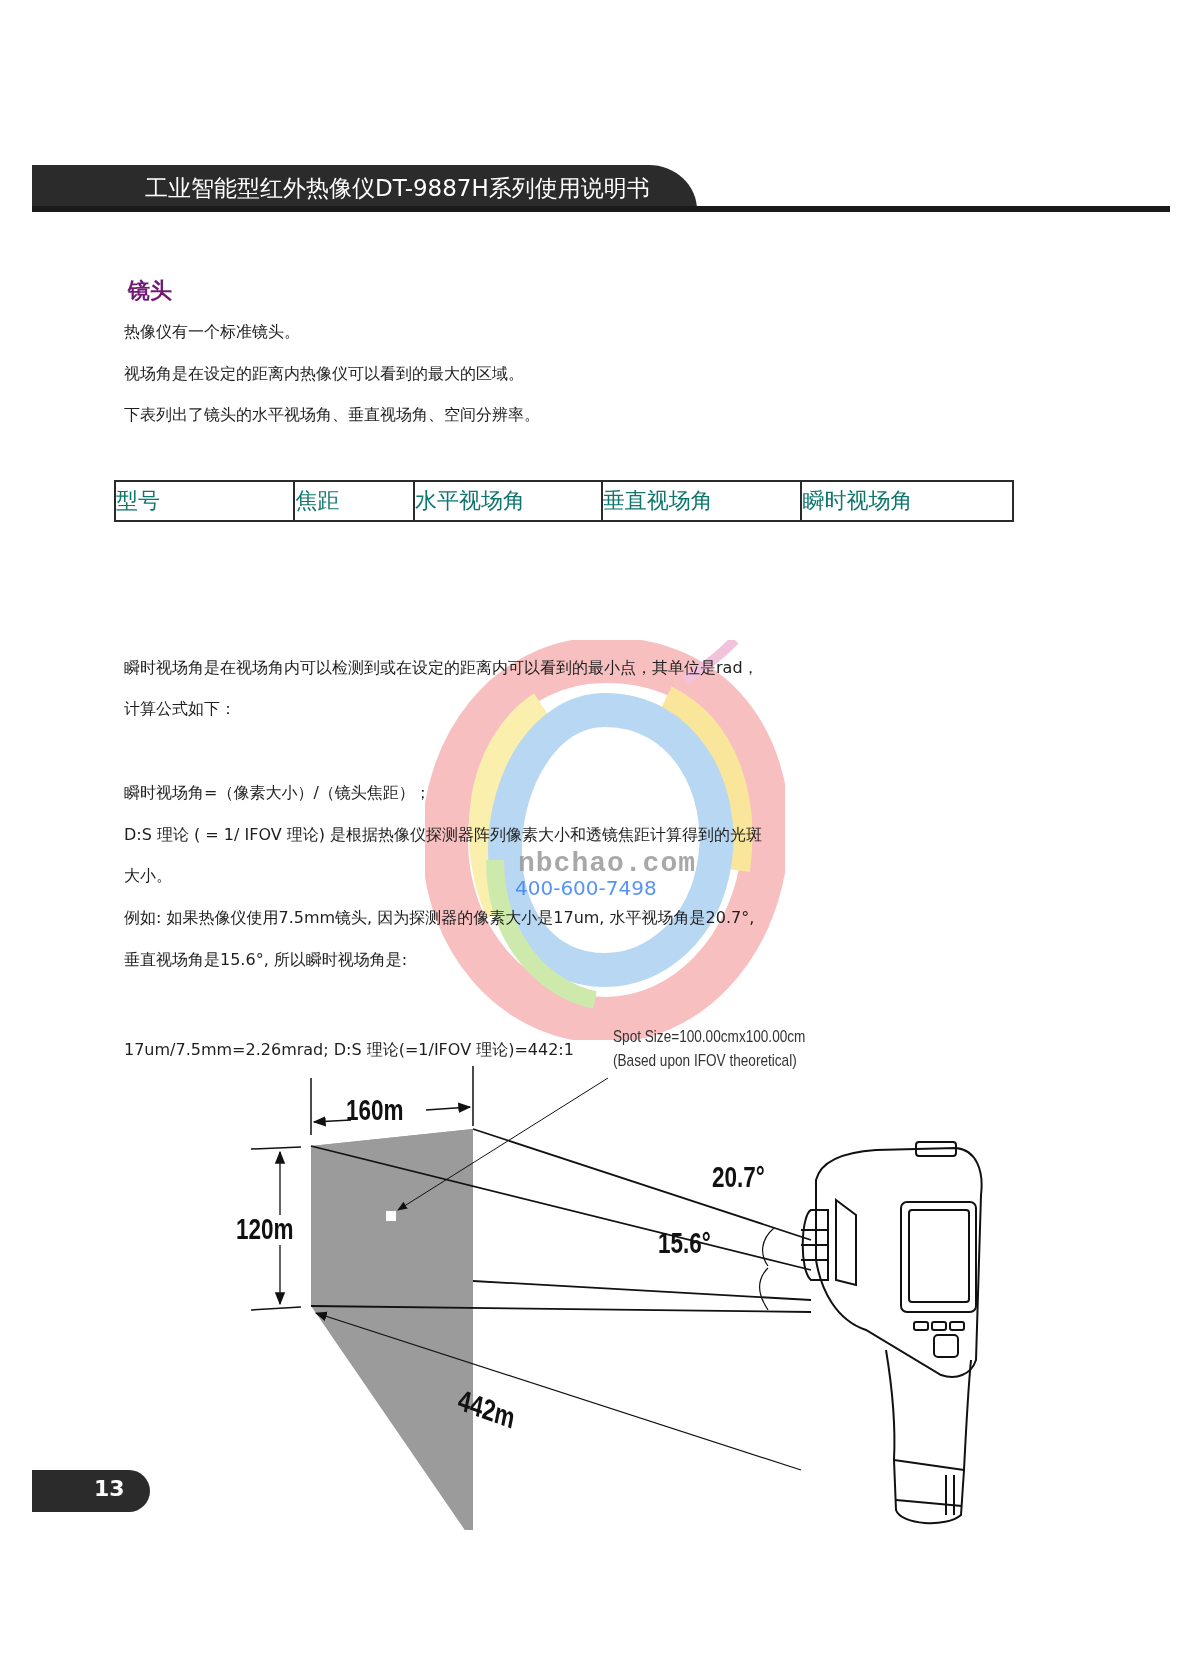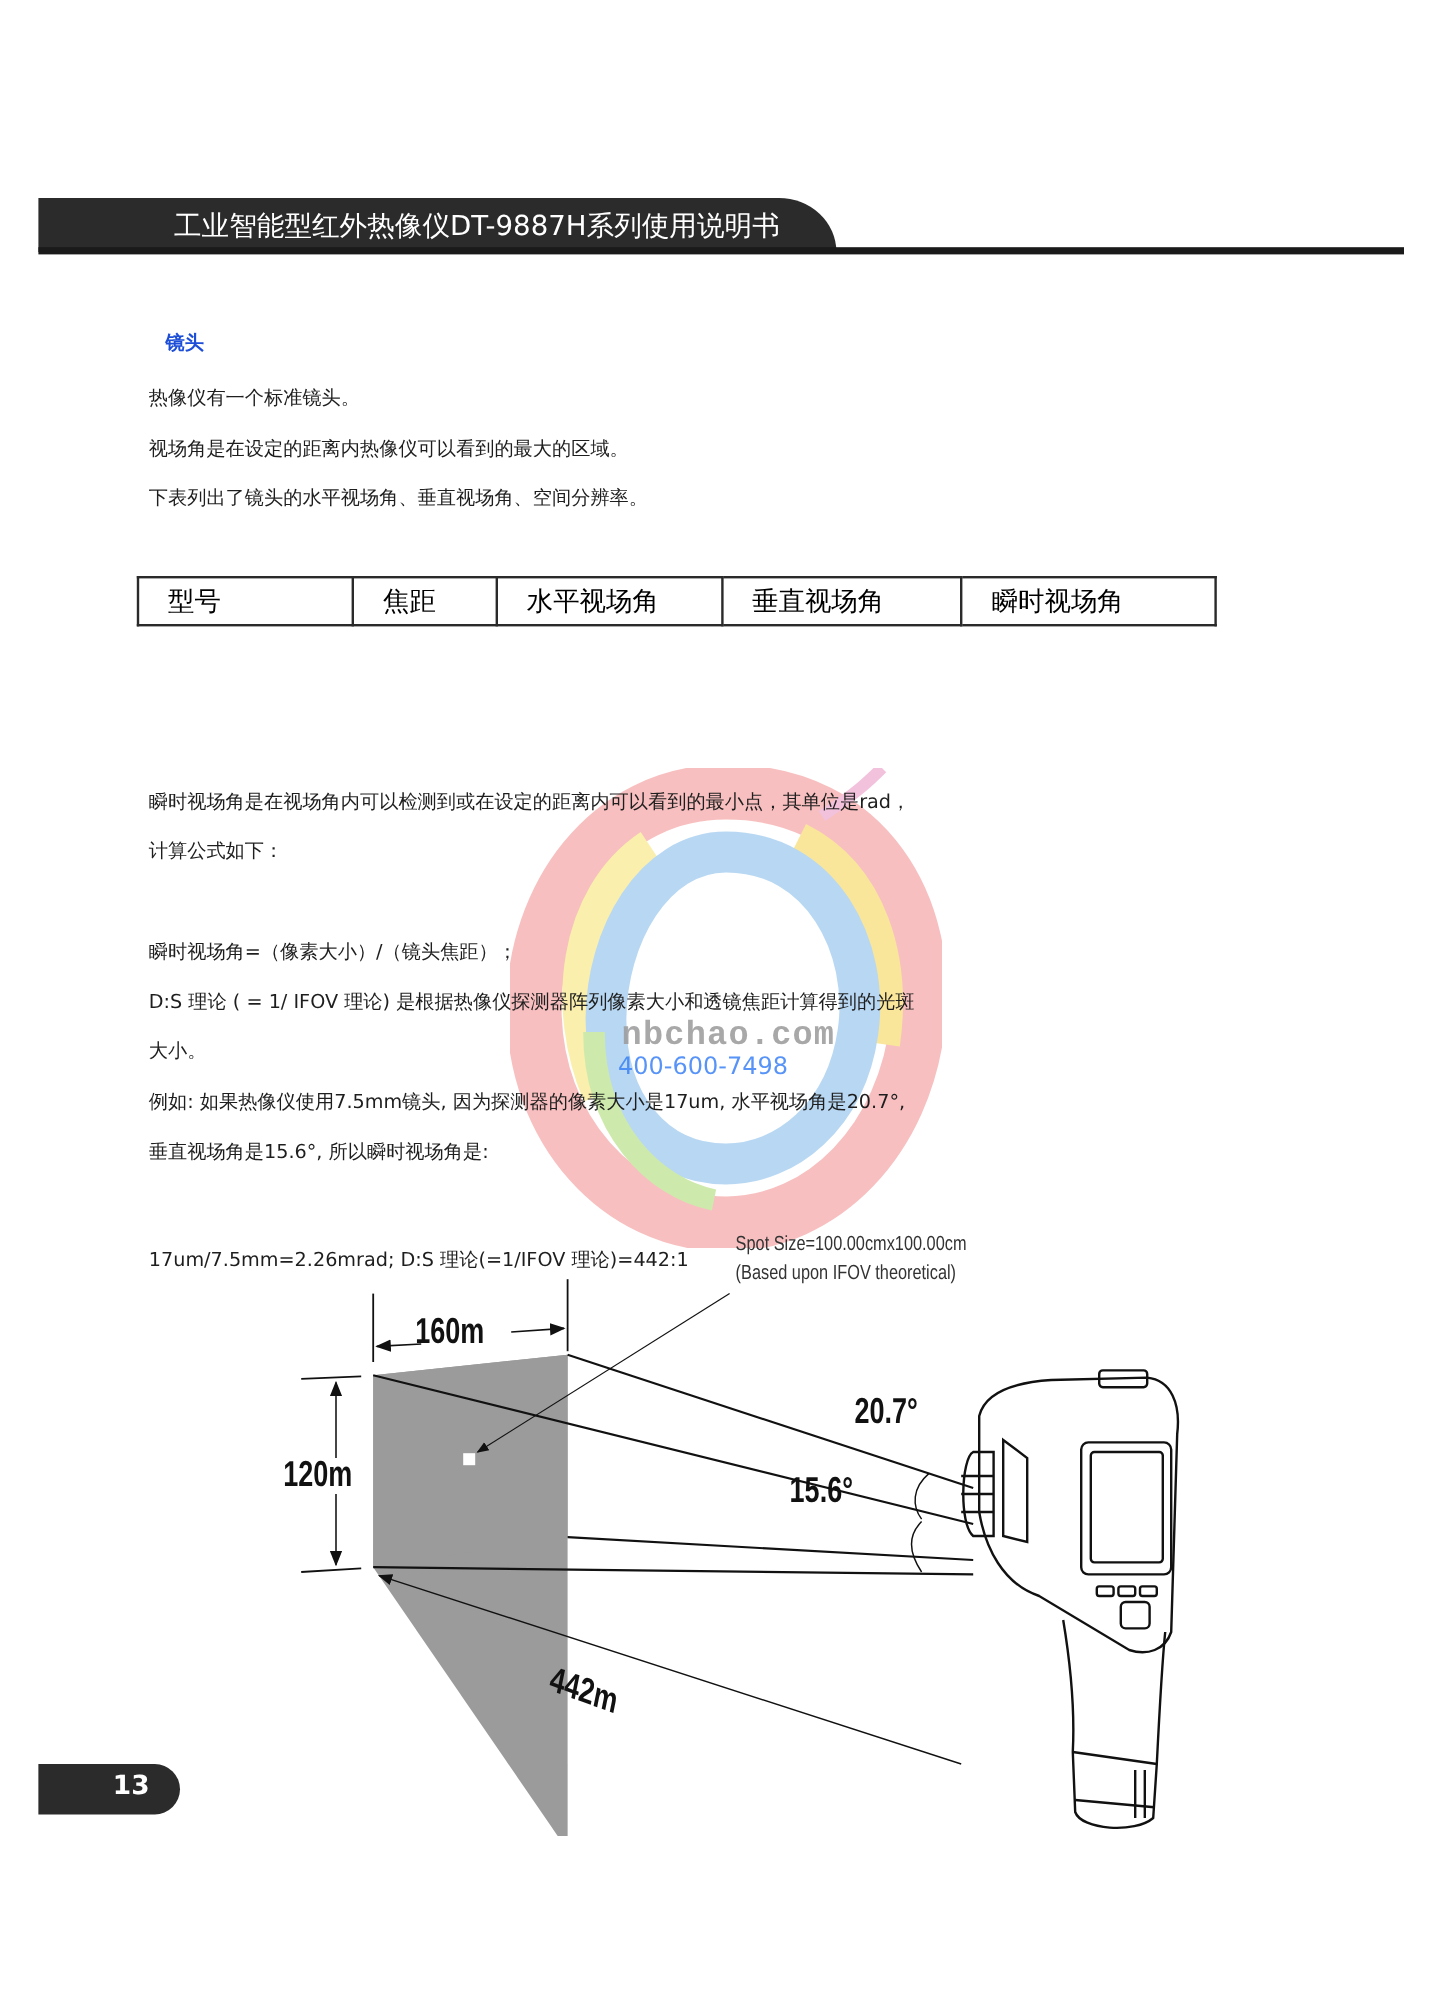--- a/index.html
+++ b/index.html
@@ -4,25 +4,25 @@
 <style>
   html, body { margin:0; padding:0; background:#ffffff; }
   body { width:1200px; height:1664px; position:relative; overflow:hidden;
          font-family:"DejaVu Sans", "Liberation Sans", sans-serif; color:#222; }
   .header-tab { position:absolute; left:32px; top:165px; width:665px; height:45px;
                 background:#2b2b2b; border-top-right-radius:48px 45px; }
   .header-title { position:absolute; left:125px; top:173px; color:#fff; font-size:23px;
                   letter-spacing:0px; white-space:nowrap;margin-left:20px; }
   .header-rule { position:absolute; left:32px; top:206px; width:1138px; height:6px; background:#1a1a1a; }
 
-  .section-heading { position:absolute; left:138px; top:276px; font-size:16px; font-weight:bold; color:#1d4ed8; }
+  .section-heading { position:absolute; left:128px; top:276px; font-size:22px; font-weight:bold; color:#701a75; }
   .para { position:absolute; left:124px; font-size:16px; color:#1e1e1e; white-space:nowrap; line-height:30px; }
 
   table.specs { position:absolute; left:114px; top:480px; width:900px; border-collapse:collapse; }
-  table.specs td { border:2px solid #2a2a2a; height:38px; padding:0 24px; font-size:22px; color:#000000;
+  table.specs td { border:2px solid #2a2a2a; height:38px; padding:0 0; font-size:22px; color:#0f766e;
                    white-space:nowrap; vertical-align:middle; }
   table.specs col.c1 { width:180px; } table.specs col.c2 { width:120px; } table.specs col.c3 { width:188px; }
   table.specs col.c4 { width:200px; } table.specs col.c5 { width:212px; }
 
   .watermark { position:absolute; left:425px; top:640px; width:360px; height:400px; pointer-events:none; }
   .wm-text1 { position:absolute; left:518px; top:848px; font-size:28px; font-weight:bold; color:#9a9a9a; opacity:.85;
               font-family:Liberation Mono, monospace; letter-spacing:1px;text-align:right; }
   .wm-text2 { position:absolute; left:515px; top:876px; font-size:20px; color:#3b82f6; opacity:.85; }
 
   .diagram { position:absolute; left:0; top:1030px; width:1200px; height:500px;padding-left:16px; }

